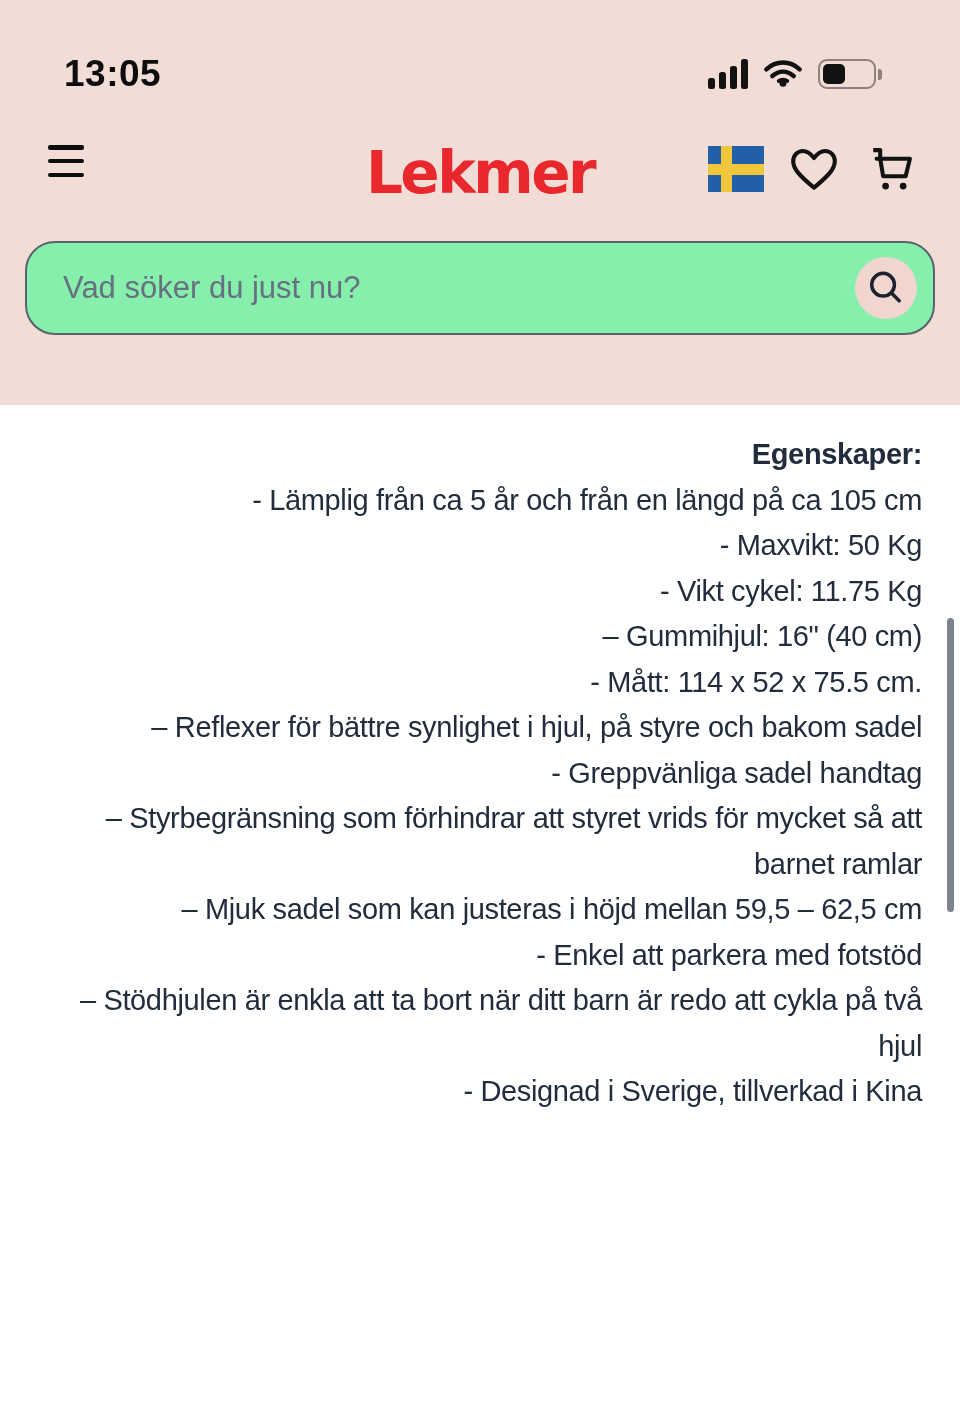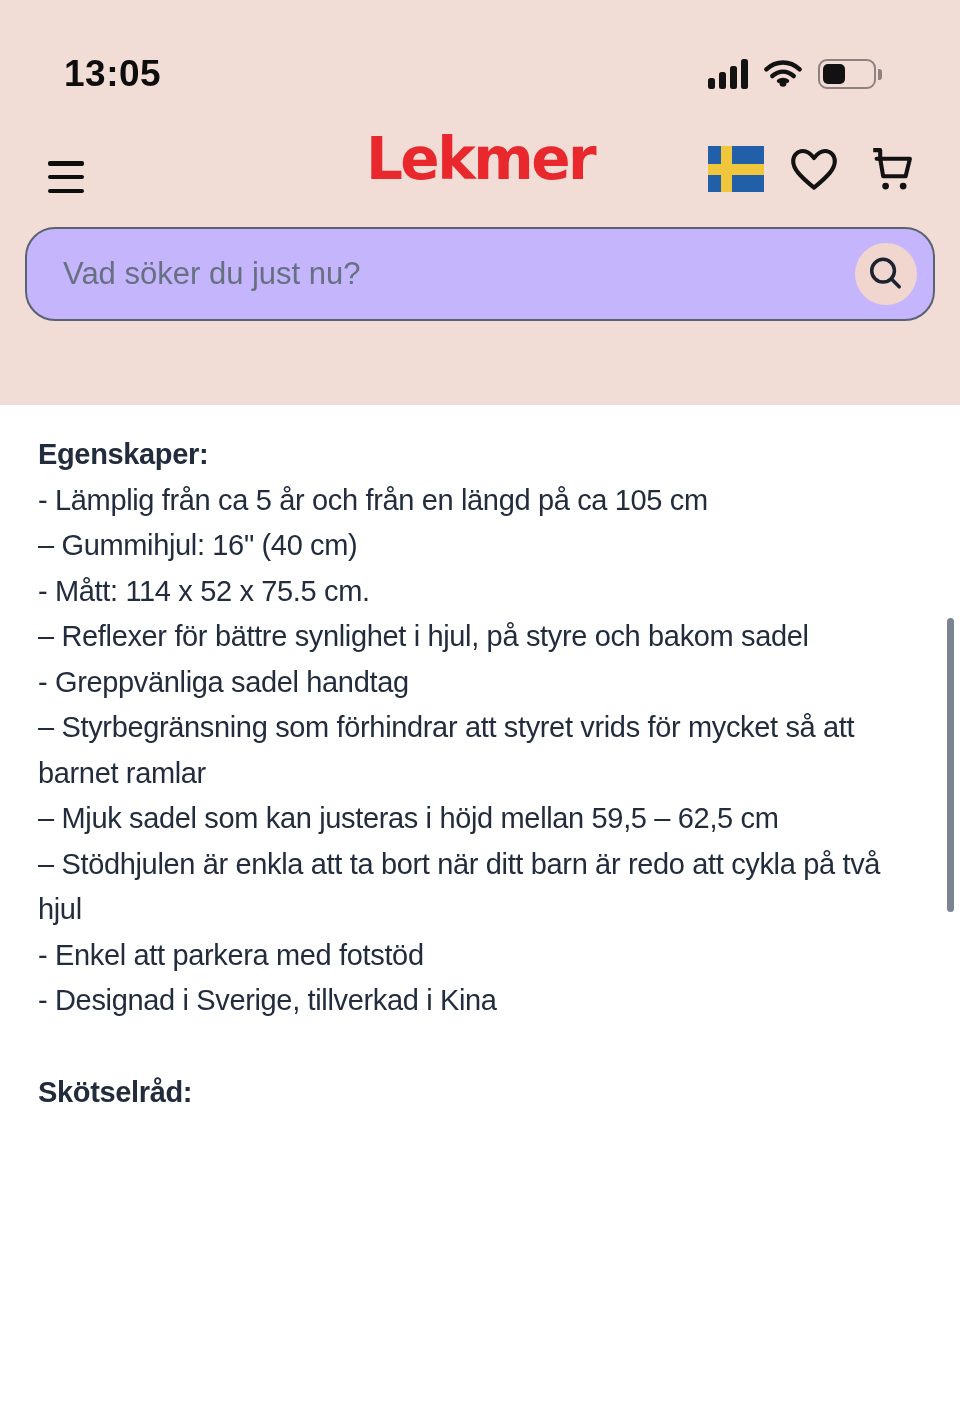--- a/index.html
+++ b/index.html
@@ -33,48 +33,48 @@
   .signal i:nth-child(3){height:23px;}
   .signal i:nth-child(4){height:30px;}
   .wifi{width:40px;height:30px;}
   .battery{display:flex;align-items:center;}
   .battery-body{width:58px;height:30px;border:2.5px solid rgba(20,20,20,.45);
     border-radius:9px;padding:3px;display:flex;}
   .battery-fill{width:45%;height:100%;background:var(--icon-black);border-radius:5px;}
   .battery-nub{width:4px;height:11px;background:rgba(20,20,20,.45);
     border-radius:0 3px 3px 0;margin-left:2px;}
 
-  .header{position:relative;height:64px;margin-top:34px;
-    display:flex;align-items:flex-end;justify-content:space-between;padding:0 42px 0 48px;}
+  .header{position:relative;height:64px;margin-top:48px;
+    display:flex;align-items:flex-start;justify-content:space-between;padding:0 42px 0 48px;}
   .hamburger{width:36px;height:34px;display:flex;flex-direction:column;
     justify-content:space-between;padding:1px 0;cursor:pointer;background:none;border:none;}
   .hamburger i{display:block;height:4.5px;background:#0d0d0d;border-radius:2px;}
   .logo{position:absolute;left:50%;top:50%;transform:translate(-50%,-54%);
     font-size:58px;font-weight:800;color:var(--brand-red);letter-spacing:-2.5px;
     font-family:"DejaVu Sans",sans-serif;cursor:pointer;}
   .header-right{display:flex;align-items:center;gap:24px;}
   .flag{position:relative;width:56px;height:46px;background:var(--flag-blue);
     overflow:hidden;cursor:pointer;flex:none;}
   .flag .v{position:absolute;top:0;bottom:0;left:13px;width:11px;background:var(--flag-yellow);}
   .flag .h{position:absolute;left:0;right:0;top:17.5px;height:11px;background:var(--flag-yellow);}
   .icon-btn{background:none;border:none;cursor:pointer;display:flex;align-items:center;padding:0;}
   .icon-btn svg{display:block;}
 
   .search-wrap{margin:33px 25px 0;}
-  .search{display:flex;align-items:center;background:#c4b5fd;height:94px;
+  .search{display:flex;align-items:center;background:#86efac;height:94px;
     border:2.5px solid var(--border-gray);border-radius:30px;padding:0 16px 0 36px;}
   .search input{flex:1;border:none;outline:none;background:transparent;
     font-family:"Liberation Sans",sans-serif;font-size:31px;color:var(--ink);}
   .search input::placeholder{color:var(--placeholder);opacity:1;}
   .search-btn{flex:none;width:62px;height:62px;border-radius:50%;background:var(--pink-btn);
     border:none;display:flex;align-items:center;justify-content:center;cursor:pointer;}
 
   
   .content{padding:27px 38px 0;color:var(--ink);font-size:29px;line-height:45.5px;
-    letter-spacing:-0.35px;}
+    letter-spacing:-0.35px;text-align:right;}
   .section + .section{margin-top:46px;}
   .section-heading{font-weight:700;}
   .feature-line{font-weight:400;}
 
   .scroll-thumb{position:absolute;right:6px;top:618px;width:7px;height:294px;
     background:var(--scrollbar);border-radius:4px;cursor:pointer;}
 </style>
 </head>
 <body>
 
@@ -147,28 +147,30 @@
         </button>
       </div>
     </div>
 
   </div>
 
   <div class="content" id="sections-root">
   <div class="section">
     <div class="section-heading">Egenskaper:</div>
   <div class="feature-line">- Lämplig från ca 5 år och från en längd på ca 105 cm</div>
+        <div class="feature-line">- Maxvikt: 50 Kg</div>
+        <div class="feature-line">- Vikt cykel: 11.75 Kg</div>
         <div class="feature-line">– Gummihjul: 16" (40 cm)</div>
         <div class="feature-line">- Mått: 114 x 52 x 75.5 cm.</div>
         <div class="feature-line">– Reflexer för bättre synlighet i hjul, på styre och bakom sadel</div>
         <div class="feature-line">- Greppvänliga sadel handtag</div>
         <div class="feature-line">– Styrbegränsning som förhindrar att styret vrids för mycket så att barnet ramlar</div>
         <div class="feature-line">– Mjuk sadel som kan justeras i höjd mellan 59,5 – 62,5 cm</div>
+        <div class="feature-line">- Enkel att parkera med fotstöd</div>
         <div class="feature-line">– Stödhjulen är enkla att ta bort när ditt barn är redo att cykla på två hjul</div>
-        <div class="feature-line">- Enkel att parkera med fotstöd</div>
         <div class="feature-line">- Designad i Sverige, tillverkad i Kina</div>
       </div>
 
   <div class="section">
     <div class="section-heading">Skötselråd:</div>
       </div>
 </div>
 
   <div class="scroll-thumb"></div>
 

